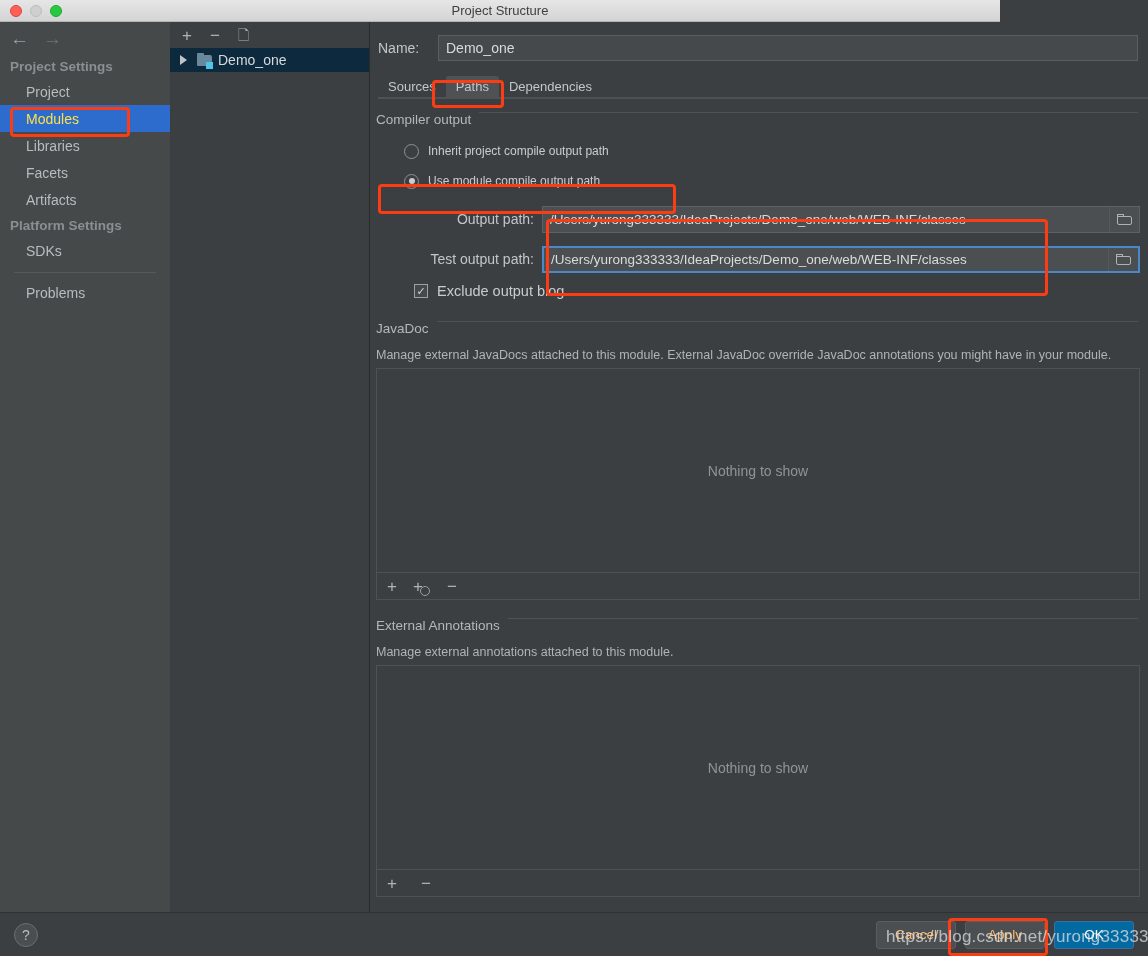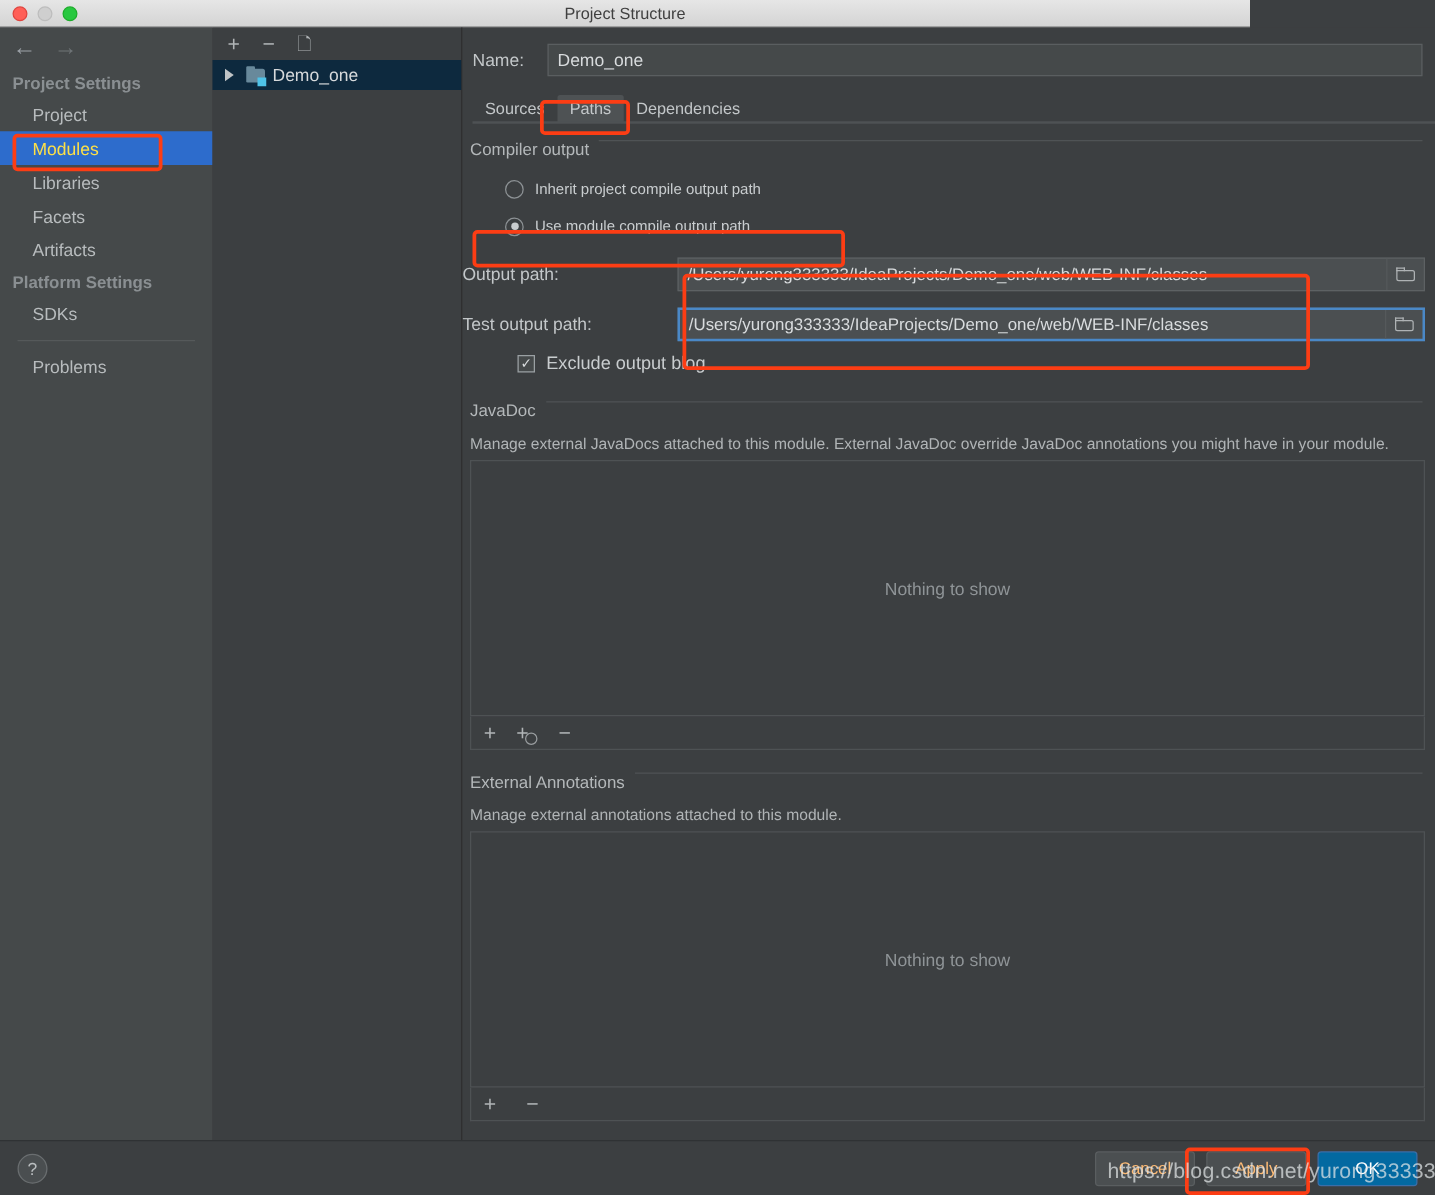--- a/index.html
+++ b/index.html
@@ -134,21 +134,21 @@
     border: 1.5px solid #8d9295; background: #3c3f41;
     display: flex; align-items: center; justify-content: center;
   }
   .radio .ind { width: 6px; height: 6px; border-radius: 50%; background: #c9cdcf; }
   .radio-label { font-size: 12px; color: #c9cdcf; }
 
   .path-row {
     display: flex; align-items: center; margin: 8px 0 0 0; height: 28px;
   }
   .path-label {
-    font-size: 14px; color: #c3c7c9; width: 172px; 
+    font-size: 14px; color: #c3c7c9; width: 172px; text-align: right;
     padding-right: 8px;
   }
   .path-field {
     position: relative; width: 598px; height: 27px;
     background: #4b4f51; border: 1px solid #5d6163;
     display: flex; align-items: center;
   }
   .path-field.focused { border: 2px solid #4a88c7; background: #4b4f51; }
   .path-value {
     flex: 1; font-size: 13.5px; color: #d9dcde; padding-left: 7px;

